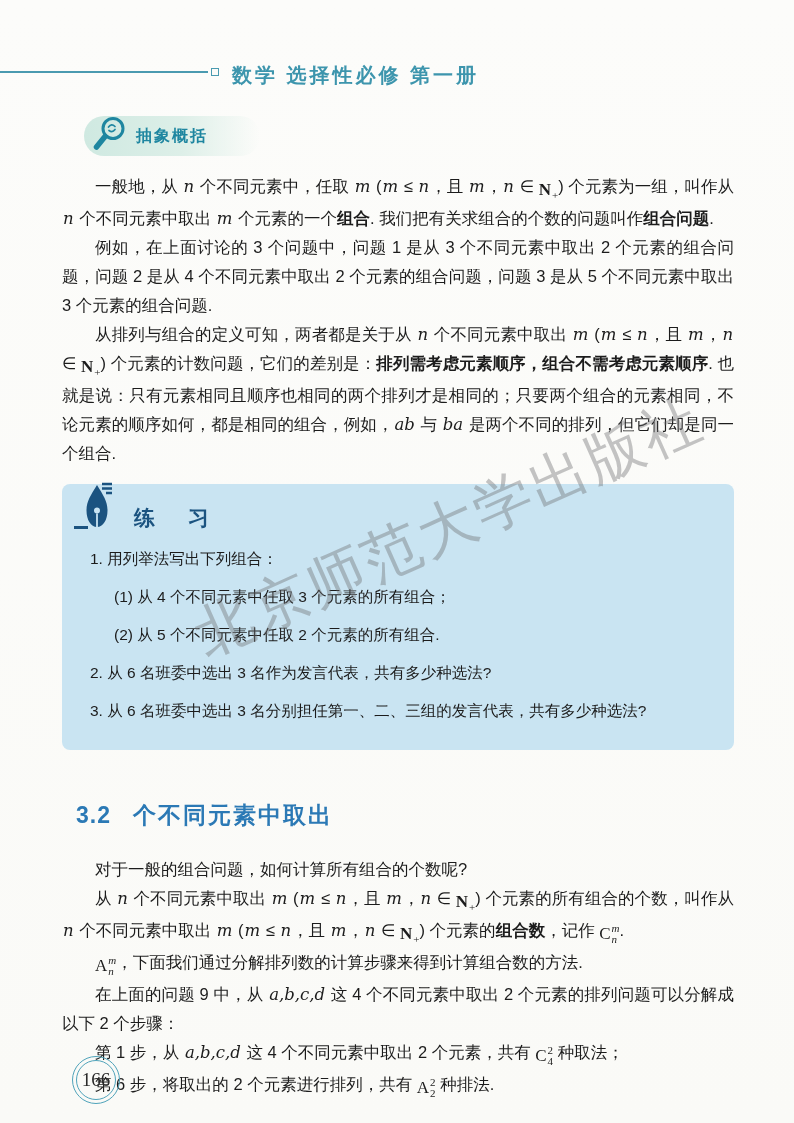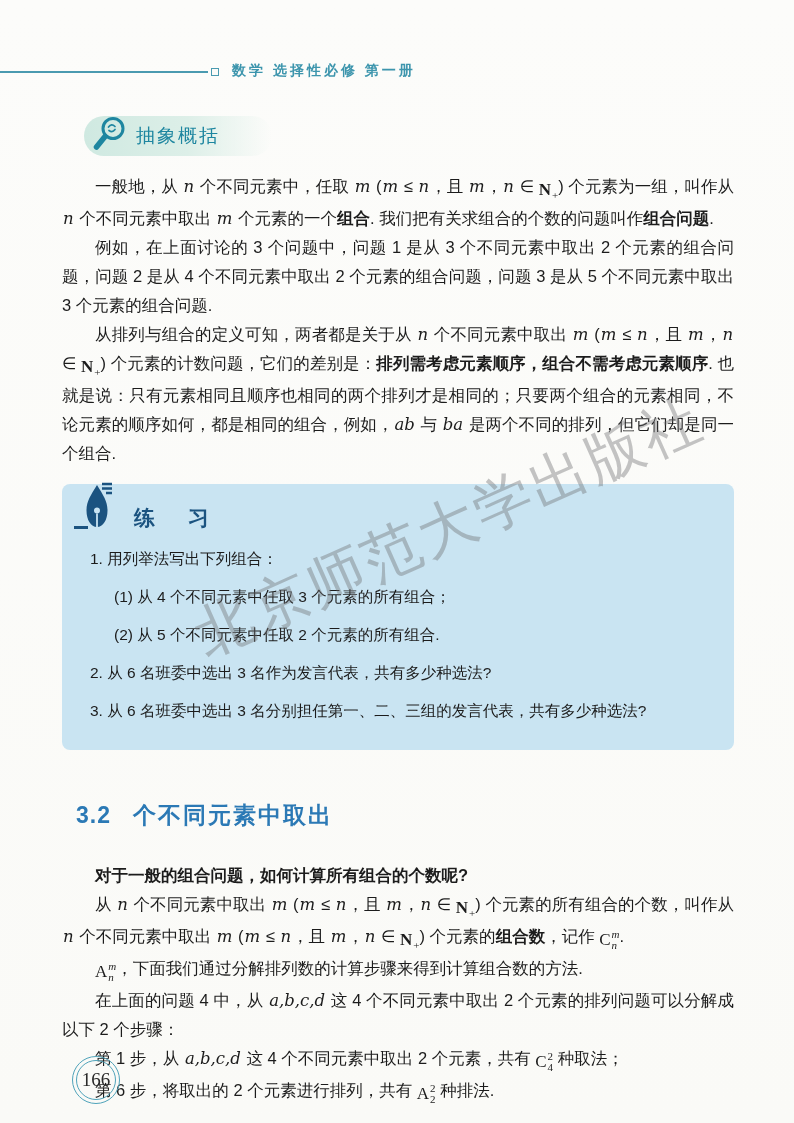--- a/index.html
+++ b/index.html
@@ -8,28 +8,28 @@
     background:#fbfbf8;
     font-family:"Liberation Sans",sans-serif;
     color:#1c1c1c;
     overflow:hidden;
   }
   .page{position:relative;width:794px;height:1123px;background:linear-gradient(180deg,#fcfcfa 0%,#fafaf7 100%);}
 
   
   .header-rule{position:absolute;top:71px;left:0;width:208px;height:2px;background:#4a9ab0;}
   .header-square{position:absolute;right:-11px;top:-3px;width:6px;height:6px;border:1.5px solid #4a9ab0;background:#fbfbf8;}
-  .header-title{position:absolute;top:62px;left:232px;font-size:14px;font-weight:bold;color:#3d95ad;letter-spacing:3px;}
+  .header-title{position:absolute;top:62px;left:232px;font-size:20px;font-weight:bold;color:#3d95ad;letter-spacing:3px;}
 
   
   .badge{position:absolute;top:116px;left:84px;display:inline-flex;align-items:center;gap:8px;
     height:40px;padding:0 52px 0 8px;border-radius:20px;
     background:linear-gradient(90deg,#cfe9e1 0%,#ddefe8 55%,rgba(221,239,232,0) 100%);}
   .badge-icon{display:inline-flex;margin-top:-6px;}
-  .badge-label{color:#1e86a0;font-weight:normal;font-size:19px;letter-spacing:2px;}
+  .badge-label{color:#1e86a0;font-weight:bold;font-size:16px;letter-spacing:2px;}
 
   
   .content{position:absolute;left:62px;right:60px;top:172px;}
   .para{font-size:16.5px;line-height:29px;margin:0;text-align:justify;}
   .indent{text-indent:2em;}
   .gap-top{}
   .seg-b{font-weight:bold;}
   .seg-i{font-family:"DejaVu Serif",serif;font-style:italic;padding:0 1px;}
 
   
@@ -49,21 +49,21 @@
   .pen-dash{position:absolute;left:-4px;bottom:5px;width:14px;height:3.5px;background:#1b5380;}
   .exercise-title{color:#1b5380;font-weight:bold;font-size:21px;letter-spacing:6px;padding-bottom:2px;}
   .ex-item{font-size:15.5px;line-height:26px;margin:12px;text-align:left;}
   .ex-item.sub{padding-left:24px;}
 
   
   .section-heading{margin:50px 0 0 14px;font-size:23px;font-weight:bold;color:#2b79b5;display:flex;gap:22px;align-items:baseline;}
   .section-number{letter-spacing:1px;}
   .section-title{letter-spacing:2px;}
 
-  .q-gap{margin-top:30px;font-weight:bold;}
+  .q-gap{margin-top:24px;}
 
   
   .watermark{position:absolute;left:198px;top:600px;transform:rotate(-24deg);transform-origin:0 50%;
     font-size:58px;color:rgba(110,110,112,0.40);font-family:"Liberation Serif",serif;
     letter-spacing:3px;white-space:nowrap;z-index:5;pointer-events:none;font-weight:500;}
 
   
   .page-number{position:absolute;left:72px;top:1056px;width:46px;height:46px;border-radius:50%;
     border:1.5px solid #4fa3ba;display:flex;align-items:center;justify-content:center;background:transparent;}
   .page-number::after{content:"";position:absolute;inset:3px;border-radius:50%;border:1px solid #4fa3ba;}
@@ -154,21 +154,21 @@
             <span class="msub">n</span>
           </span>
         </span><span>.</span></p>
     <p class="para indent"><span class="mnot si">
           <span class="mbase">A</span>
           <span class="mscripts">
             <span class="msup">m</span>
             <span class="msub">n</span>
           </span>
         </span><span>，下面我们通过分解排列数的计算步骤来得到计算组合数的方法.</span></p>
-    <p class="para indent"><span>在上面的问题 4 中，从 </span><span class="seg-i">a,b,c,d</span><span> 这 4 个不同元素中取出 2 个元素的排列问题可以分解成以下 2 个步骤：</span></p>
+    <p class="para indent"><span>在上面的问题 9 中，从 </span><span class="seg-i">a,b,c,d</span><span> 这 4 个不同元素中取出 2 个元素的排列问题可以分解成以下 2 个步骤：</span></p>
     <p class="para indent"><span>第 1 步，从 </span><span class="seg-i">a,b,c,d</span><span> 这 4 个不同元素中取出 2 个元素，共有 </span><span class="mnot">
           <span class="mbase">C</span>
           <span class="mscripts">
             <span class="msup">2</span>
             <span class="msub">4</span>
           </span>
         </span><span> 种取法；</span></p>
     <p class="para indent"><span>第 6 步，将取出的 2 个元素进行排列，共有 </span><span class="mnot">
           <span class="mbase">A</span>
           <span class="mscripts">

